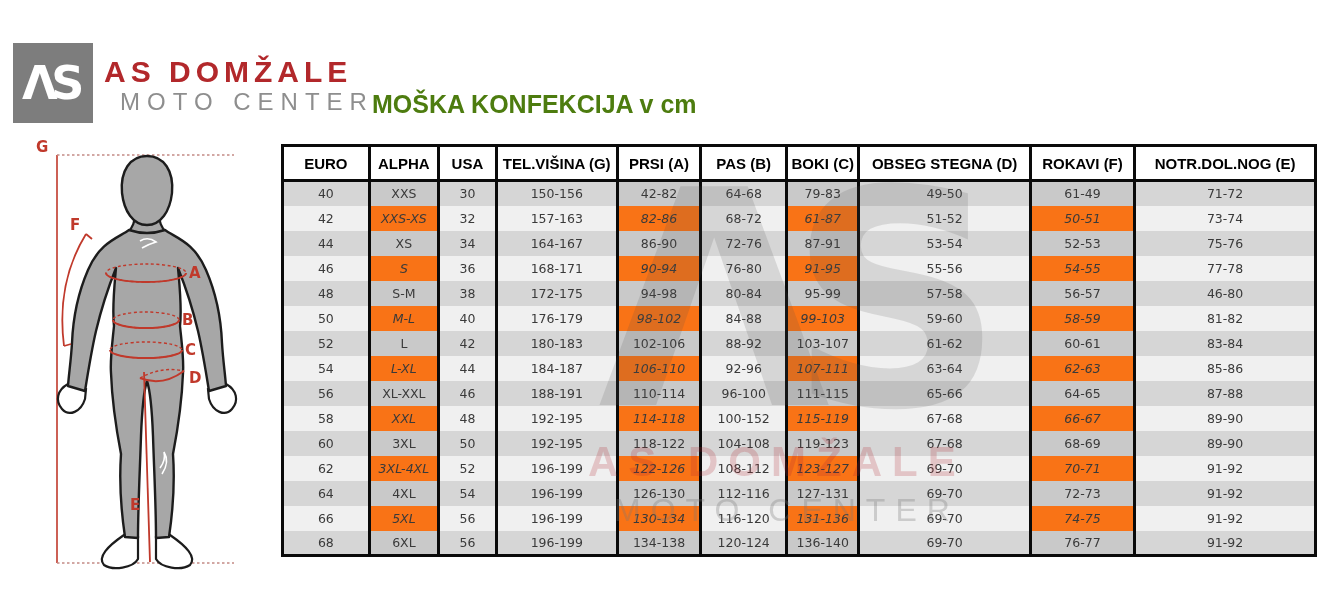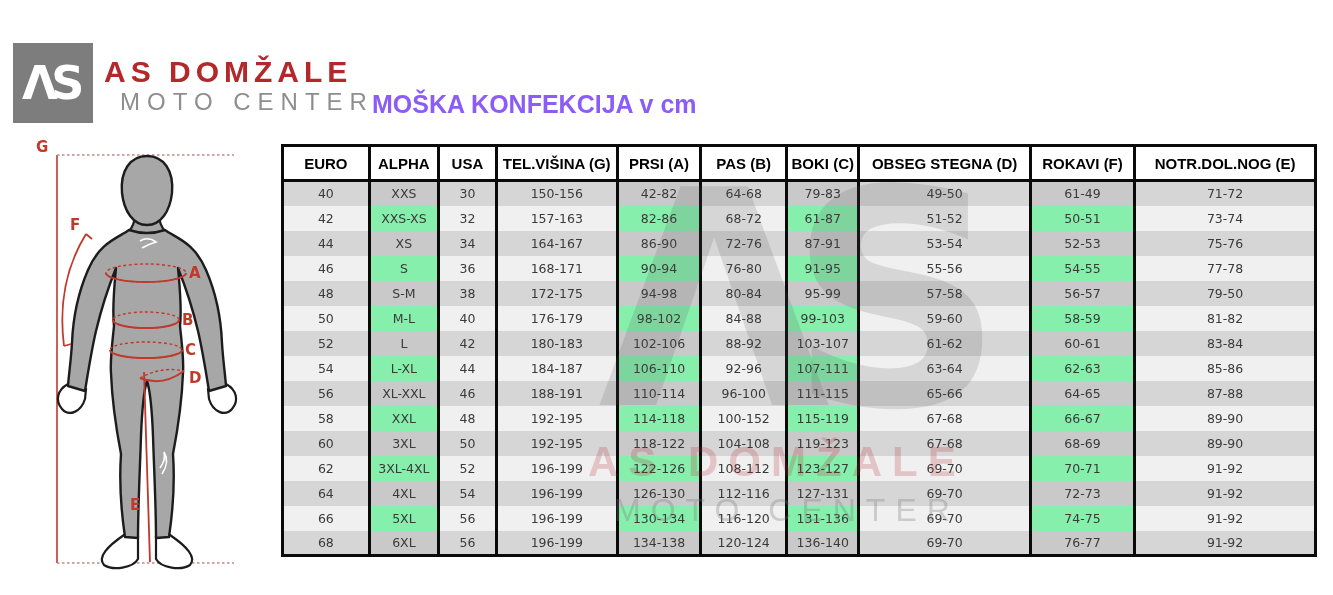--- a/index.html
+++ b/index.html
@@ -9,41 +9,41 @@
   
   .logo-square { position:absolute; left:13px; top:43px; width:80px; height:80px;
                  background:#7d7d7d; display:flex; align-items:center; justify-content:center; }
   .logo-glyph { color:#ffffff; font-family:"DejaVu Sans", sans-serif; font-weight:bold;
                 font-size:46px; letter-spacing:-0.14em; padding-right:6px; }
   .brand-name { position:absolute; left:104px; top:55px; font-size:30px; font-weight:bold;
                 letter-spacing:5px; color:#b2282b; white-space:nowrap; }
   .brand-subtitle { position:absolute; left:120px; top:88px; font-size:24px;
                 letter-spacing:7px; color:#8e8e8e; white-space:nowrap; }
   .page-title { position:absolute; left:372px; top:90px; font-size:25px; font-weight:bold;
-                color:#8b5cf6; white-space:nowrap; }
+                color:#4d7c0f; white-space:nowrap; }
 
   
   .figure-wrap { position:absolute; left:28px; top:138px; width:240px; height:452px; }
   .figure-wrap svg { width:100%; height:100%; }
   .fig-label { font-family:"DejaVu Sans", sans-serif; font-weight:bold; font-size:15px; fill:#c0392b; }
 
   
   table.size-table { position:absolute; left:281px; top:144px; width:1036px;
                      table-layout:fixed; border-collapse:collapse; background:#ffffff;
                      border:3px solid #0a0a0a; }
   table.size-table th { height:35px; font-size:15px; font-weight:bold; color:#000;
                         background:#ffffff; border:3px solid #0a0a0a; text-align:center;
                         white-space:nowrap; overflow:hidden; padding:0 1px; }
   table.size-table td { height:25px; font-family:"DejaVu Sans", sans-serif; font-size:12.5px;
                         color:#3a3a3a; text-align:center; white-space:nowrap; overflow:hidden;
                         border-left:3px solid #0a0a0a; border-right:3px solid #0a0a0a; }
   tr.dark  td { background:#d6d6d6; }
   tr.dark  td.shade { background:#c9c9c9; }
   tr.light td { background:#f0f0f0; }
-  tr.light td.shade { background:#86efac; }
+  tr.light td.shade { background:#f97316;font-style:italic; }
 
   
   .wm { position:absolute; pointer-events:none; white-space:nowrap; z-index:5; }
   .wm-logo { left:598px; top:152px; font-family:"DejaVu Sans", sans-serif; font-weight:bold;
              font-size:300px; line-height:1; letter-spacing:-0.14em; color:rgba(80,80,80,0.16); }
   .wm-name { left:588px; top:438px; font-size:42px; font-weight:bold; letter-spacing:10px;
              color:rgba(178,40,48,0.22); }
   .wm-sub  { left:614px; top:492px; font-size:32px; letter-spacing:10px;
              color:rgba(120,120,120,0.30); }
 </style>
@@ -202,21 +202,21 @@
       <tr class="dark">
         <td>48</td>
         <td class="shade">S-M</td>
         <td>38</td>
         <td>172-175</td>
         <td class="shade">94-98</td>
         <td>80-84</td>
         <td class="shade">95-99</td>
         <td>57-58</td>
         <td class="shade">56-57</td>
-        <td>79-50</td>
+        <td>46-80</td>
       </tr>
       <tr class="light">
         <td>50</td>
         <td class="shade">M-L</td>
         <td>40</td>
         <td>176-179</td>
         <td class="shade">98-102</td>
         <td>84-88</td>
         <td class="shade">99-103</td>
         <td>59-60</td>

